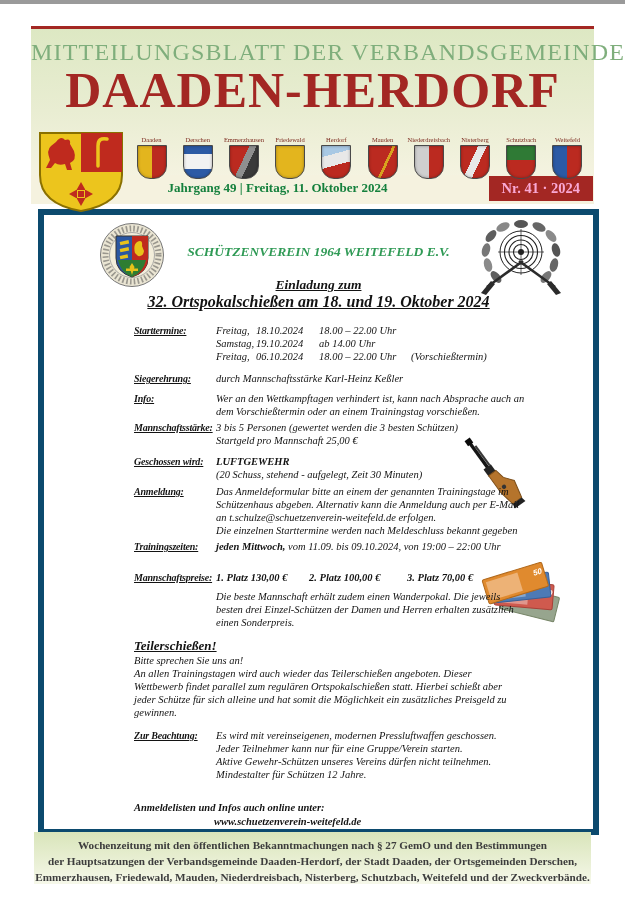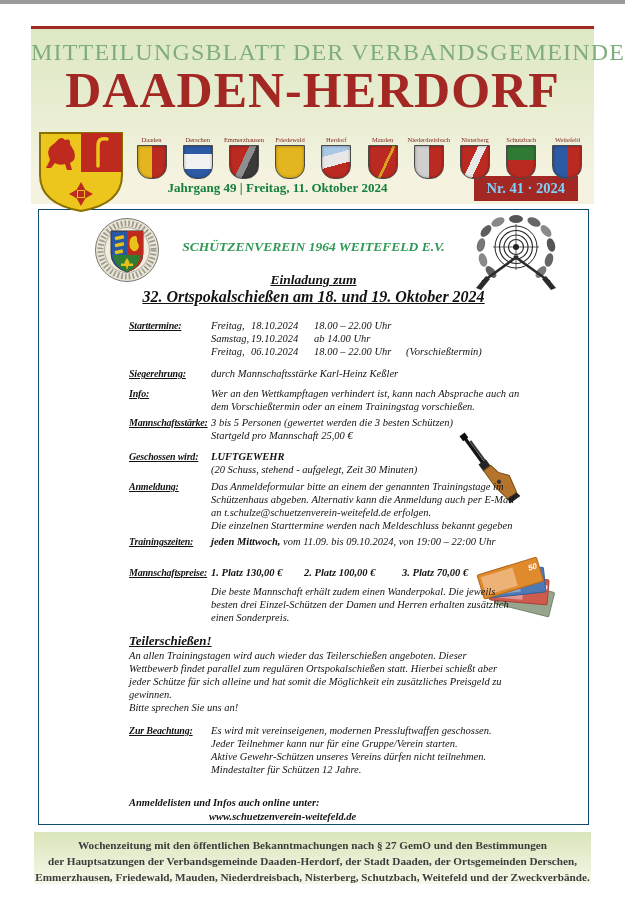--- a/index.html
+++ b/index.html
@@ -15,25 +15,25 @@
         line-height:1.0;margin-top:-1px;white-space:nowrap;}
   .crest-row{position:absolute;left:130px;right:36px;top:131px;display:flex;justify-content:space-between;z-index:2;}
   .crest-item{width:43px;text-align:center;}
   .crest-label{font-size:6.5px;line-height:9px;color:#7c2a1e;white-space:nowrap;overflow:visible;}
   .crest-shield{width:28px;height:32px;margin:1px auto 0;border:1px solid #4a4a4a;
         border-radius:0 0 13px 13px;box-shadow:inset 0 0 3px rgba(0,0,0,.35);}
   .vg-crest{position:absolute;left:36px;top:126px;z-index:3;}
   .date-bar{position:absolute;left:31px;right:31px;top:171px;height:29px;background:#f5f2df;}
   .date-text{position:absolute;left:60px;right:130px;top:5px;text-align:center;font-weight:bold;
         font-size:13px;color:#15803d;white-space:nowrap;}
-  .issue-box{position:absolute;right:16px;top:1px;height:25px;line-height:25px;padding:0 13px;
-        background:#a32723;color:#7dd3fc;font-weight:bold;font-size:14.5px;}
+  .issue-box{position:absolute;right:1px;top:1px;height:25px;line-height:25px;padding:0 13px;
+        background:#a32723;color:#f9a8d4;font-weight:bold;font-size:14.5px;}
 
   
-  .content-box{position:absolute;left:38px;top:205px;width:549px;height:614px;border:1px solid #0c4a6e;
+  .content-box{position:absolute;left:38px;top:205px;width:549px;height:614px;border:6px solid #0c4a6e;
         background:#fff;font-style:italic;font-size:10.5px;line-height:13px;color:#131313;}
   .club-crest{position:absolute;left:55px;top:7px;}
   .club-title{position:absolute;left:120px;right:120px;top:30px;text-align:center;font-size:13.5px;
         font-weight:bold;color:#2f9a55;white-space:nowrap;}
   .target-emblem{position:absolute;right:20px;top:2px;}
   .flow{position:absolute;left:0;top:0;right:0;padding-top:63px;}
   .invite{text-align:center;font-weight:bold;}
   .invite-l1{font-size:13.5px;text-decoration:underline;}
   .invite-l2{font-size:16px;text-decoration:underline;margin-top:4px;}
   .rows{margin-top:16px;}
@@ -268,22 +268,22 @@
           <span class="lbl">Mannschaftspreise:</span>
           <div>
             <span class="p1">1. Platz 130,00 €</span><span class="p2">2. Platz 100,00 €</span><span class="p3">3. Platz 70,00 €</span>
           </div>
           <div class="note">Die beste Mannschaft erhält zudem einen Wanderpokal. Die jeweils besten drei Einzel-Schützen der Damen und Herren erhalten zusätzlich einen Sonderpreis.</div>
         </div>
       </div>
 
       <div class="teiler">
         <div class="teiler-h">Teilerschießen!</div>
+        <div>Bitte sprechen Sie uns an!</div>
         <div>An allen Trainingstagen wird auch wieder das Teilerschießen angeboten. Dieser Wettbewerb findet parallel zum regulären Ortspokalschießen statt. Hierbei schießt aber jeder Schütze für sich alleine und hat somit die Möglichkeit ein zusätzliches Preisgeld zu gewinnen.</div>
-        <div>Bitte sprechen Sie uns an!</div>
       </div>
 
       <div class="row">
         <span class="lbl">Zur Beachtung:</span>
         <div id="beach-lines">
             <div class="beach-line">Es wird mit vereinseigenen, modernen Pressluftwaffen geschossen.</div>
             <div class="beach-line">Jeder Teilnehmer kann nur für eine Gruppe/Verein starten.</div>
             <div class="beach-line">Aktive Gewehr-Schützen unseres Vereins dürfen nicht teilnehmen.</div>
             <div class="beach-line">Mindestalter für Schützen 12 Jahre.</div>
           </div>

